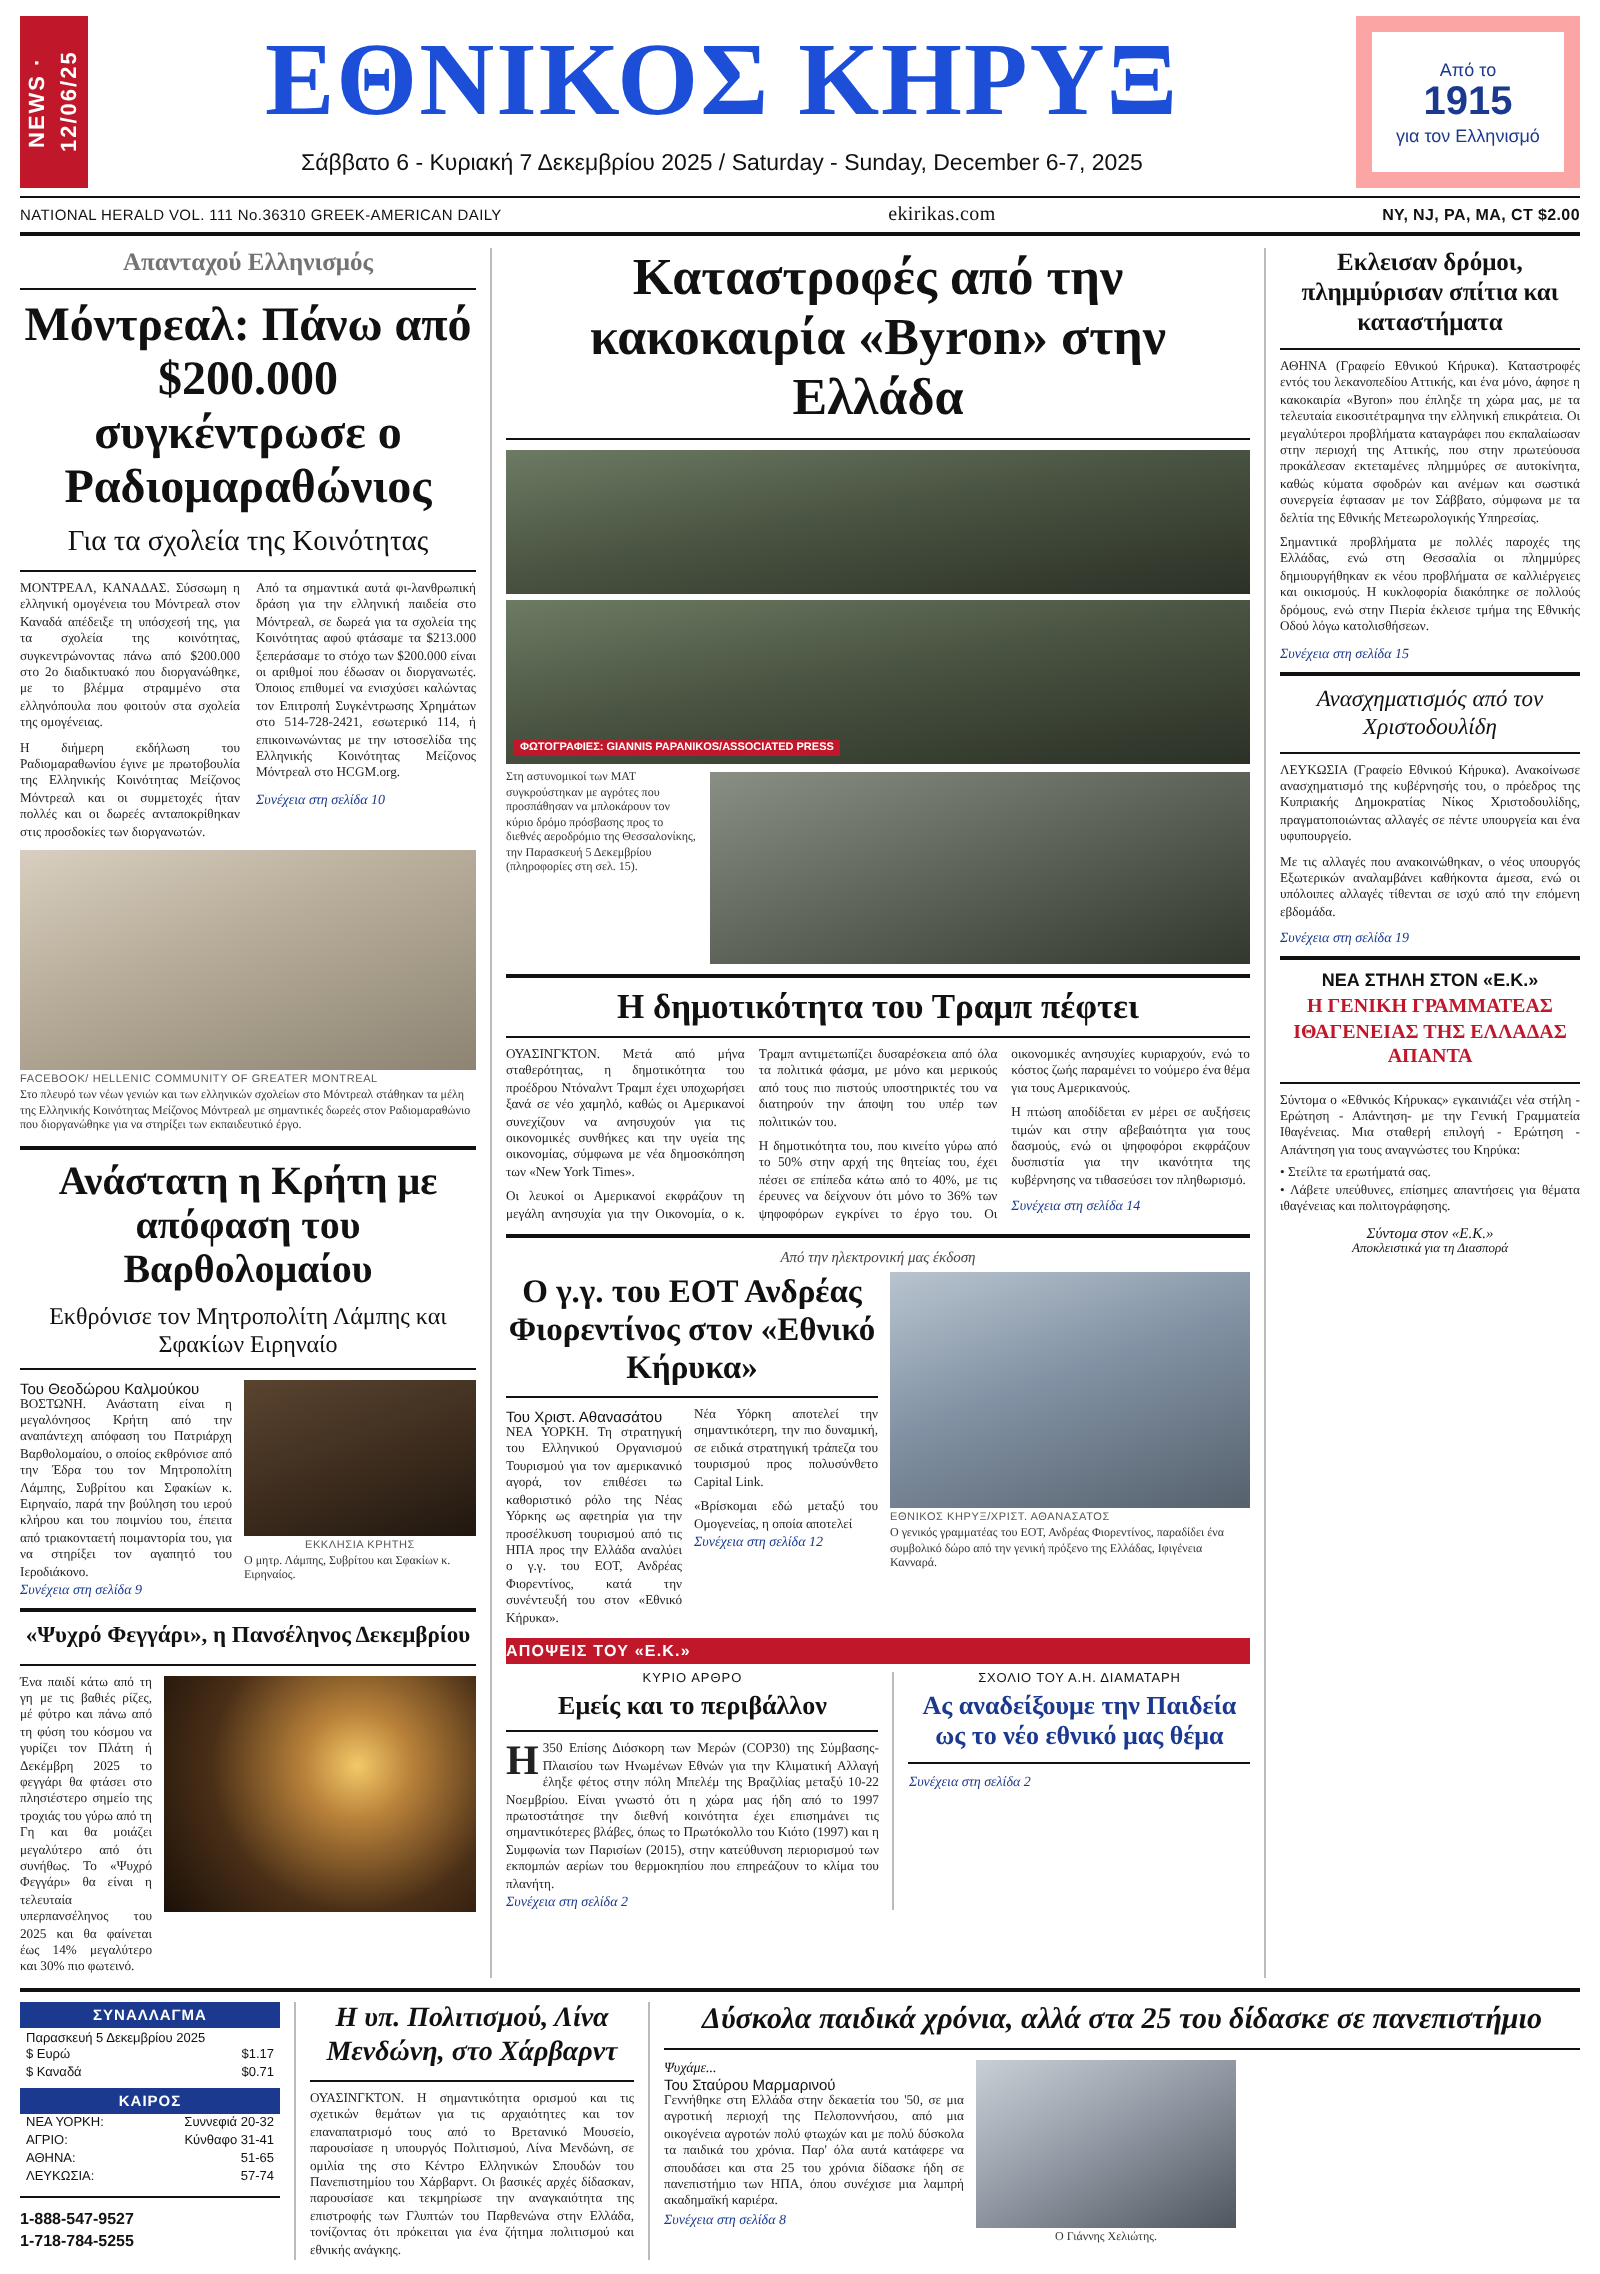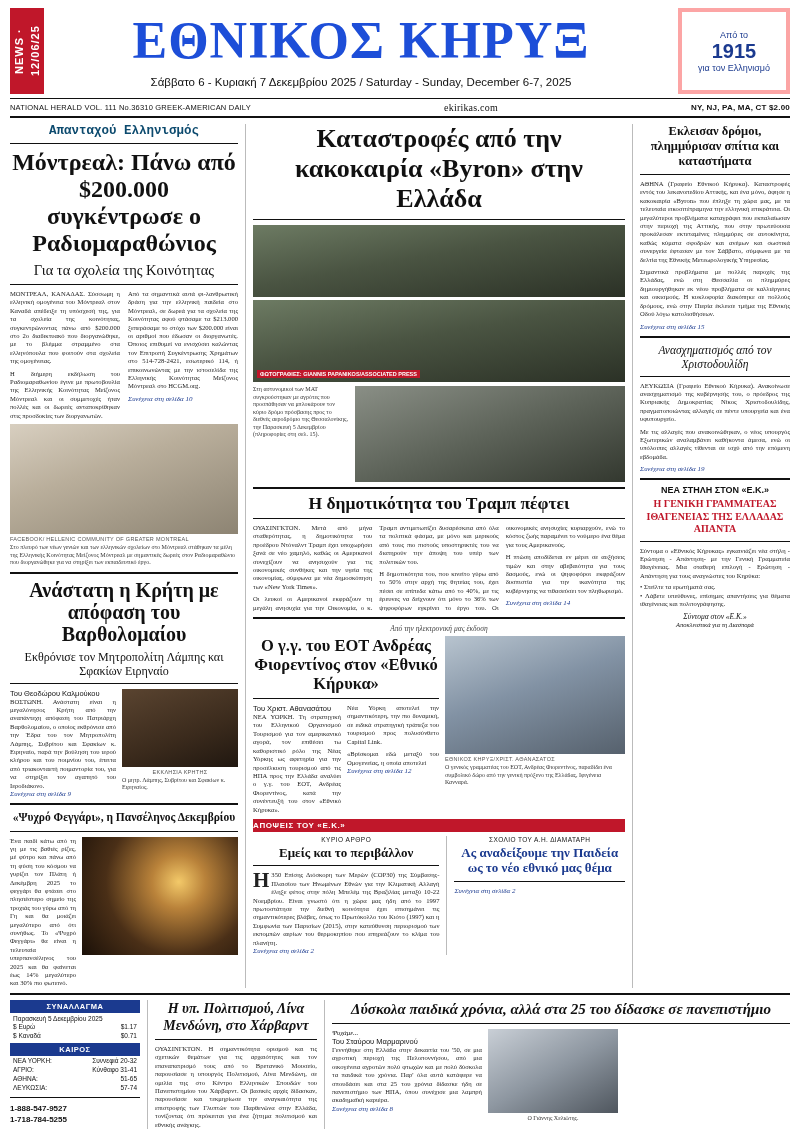--- a/index.html
+++ b/index.html
@@ -21,21 +21,21 @@
     font-weight:bold; letter-spacing:1px;
   }
   .date-badge .vtxt { writing-mode: vertical-rl; transform: rotate(180deg); font-size:11px; line-height:16px; text-align:center;}
   .mast-center { flex:1; display:flex; flex-direction:column; align-items:center; justify-content:center; }
   .mast-title {
     font-family:"Liberation Serif", serif; font-weight:bold; font-size:52px; line-height:54px;
     letter-spacing:1px; color:#1d4ed8; white-space:nowrap;
   }
   .mast-sub { font-family:"Liberation Sans",sans-serif; font-size:11.5px; margin-top:8px; color:#111; }
   .mast-right {
-    width:112px; border:4px solid #fca5a5; color:#1b3a8f; display:flex; flex-direction:column;
+    width:112px; border:8px solid #fca5a5; color:#1b3a8f; display:flex; flex-direction:column;
     align-items:center; justify-content:center; font-family:"Liberation Sans",sans-serif;
     font-size:9px; line-height:12px; text-align:center; padding:2px;
   }
   .mast-right .yr { font-size:20px; font-weight:bold; line-height:21px; color:#1b3a8f;}
 
   .mast-rule { border-top:1px solid #111; margin-top:4px; }
   .mast-info {
     display:flex; justify-content:space-between; align-items:center;
     font-family:"Liberation Sans",sans-serif; font-size:7.5px; letter-spacing:.2px;
     padding:3px 0 3px 0; border-bottom:2px solid #111;
@@ -46,21 +46,21 @@
   
   .cols { display:flex; gap:7px; margin-top:6px; }
   .col-left { width:228px; }
   .col-mid  { width:380px; }
   .col-right{ width:160px; }
 
   .rule-h { border-top:1px solid #111; margin:5px 0; }
   .rule-h2 { border-top:2px solid #111; margin:5px 0; }
   .vline { border-left:1px solid #bbb; }
 
-  .kicker { color:#0c4a6e; font-weight:bold; font-size:12.5px; font-family:Liberation Mono, monospace; }
+  .kicker { color:#737373; font-weight:bold; font-size:12.5px; font-family:Liberation Serif, serif; }
   .hl-1 { font-size:24px; line-height:27px; font-weight:bold; text-align:center; margin:3px 0 0 0;}
   .hl-sub { font-size:14.5px; line-height:17px; text-align:center; margin-top:5px;}
   .byline { font-size:7.5px; font-family:"Liberation Sans",sans-serif; }
   .byline b { display:block; }
   .body-txt { font-size:6.6px; line-height:8.4px; text-align:justify; color:#222; }
   .cont { color:#1b3a8f; font-size:7px; font-style:italic; font-family:"Liberation Serif",serif; }
   .cap { font-size:6px; line-height:7.5px; color:#333; }
   .credit { font-size:5.5px; color:#555; font-family:"Liberation Sans",sans-serif; letter-spacing:.3px;}
 
   .twocol { column-count:2; column-gap:8px; }

